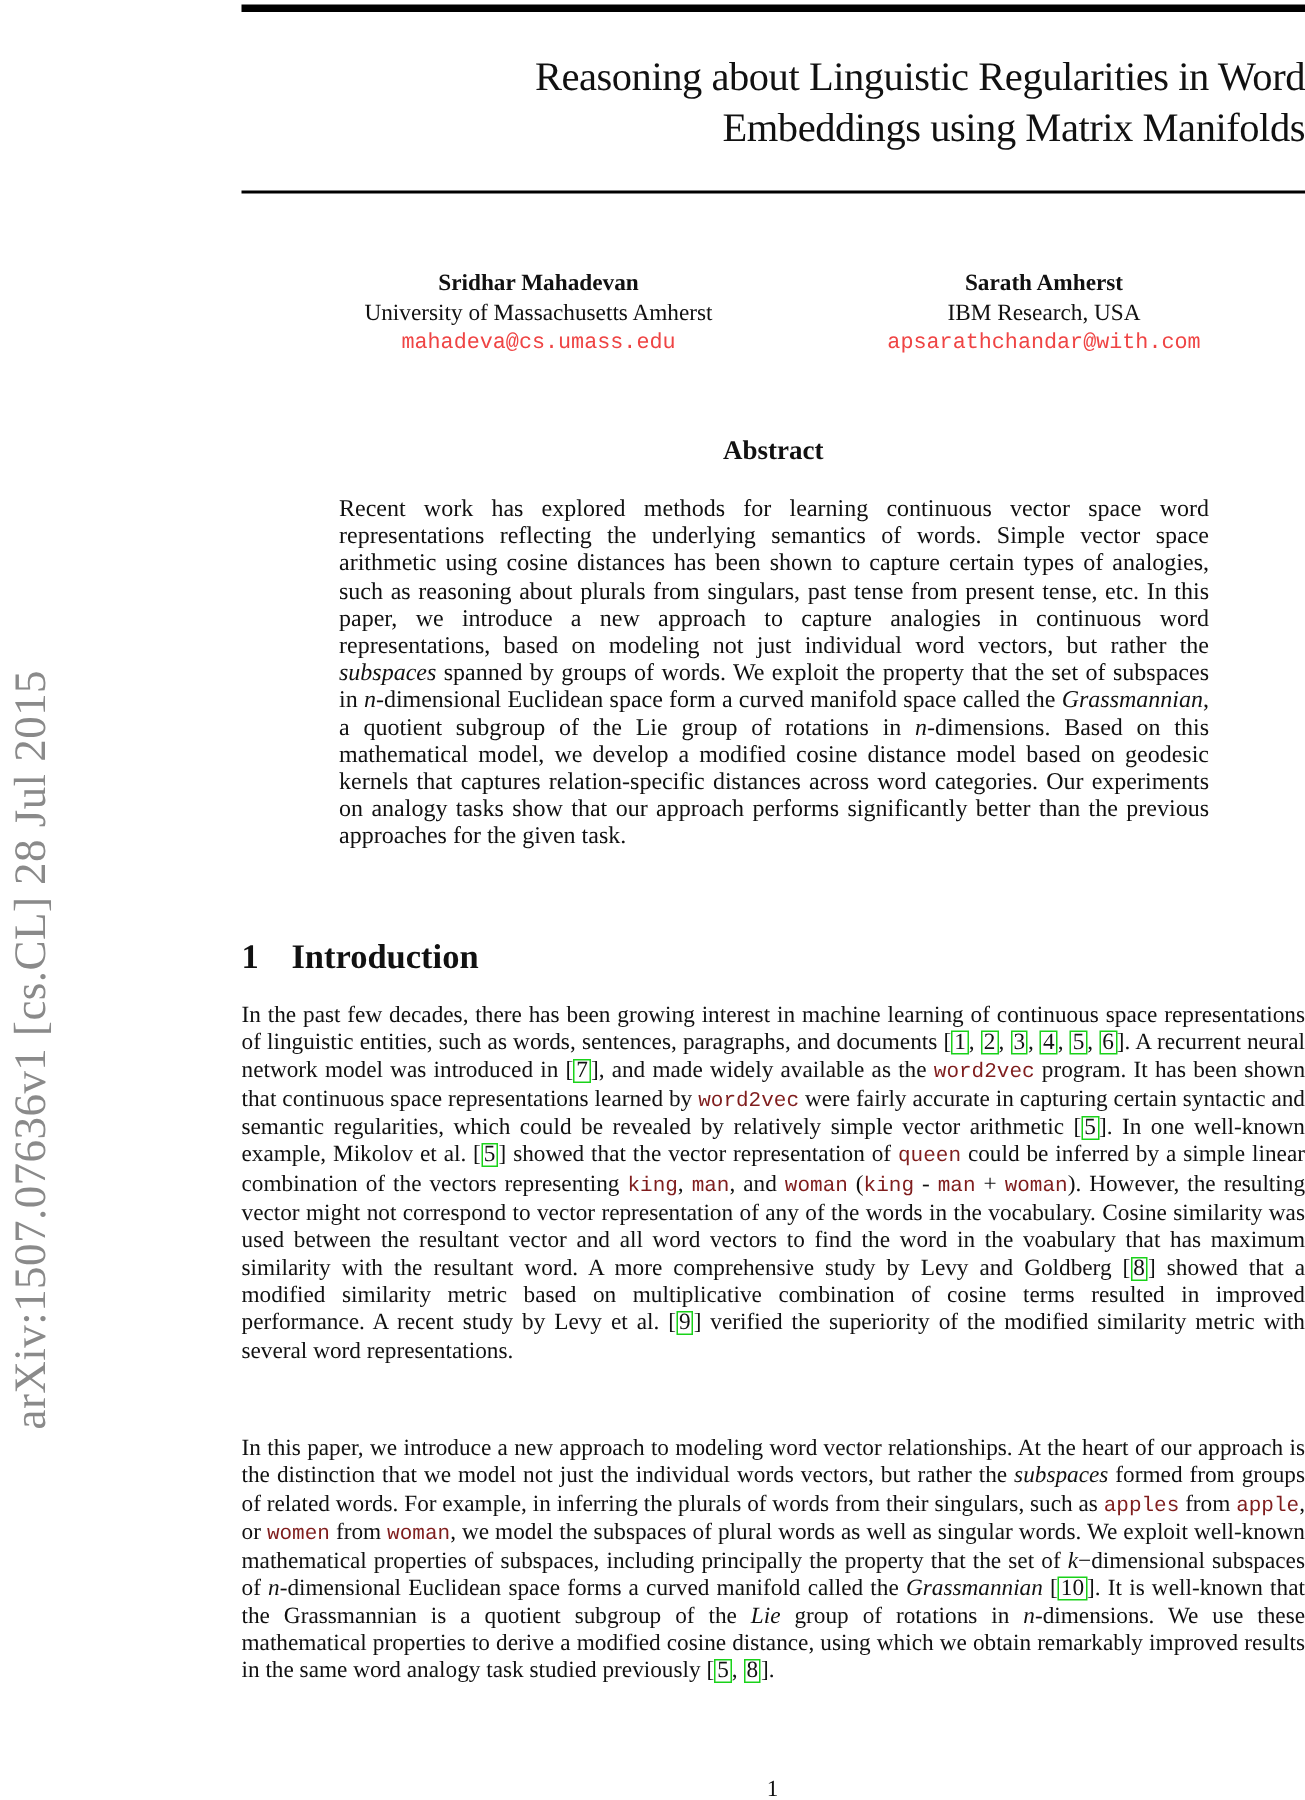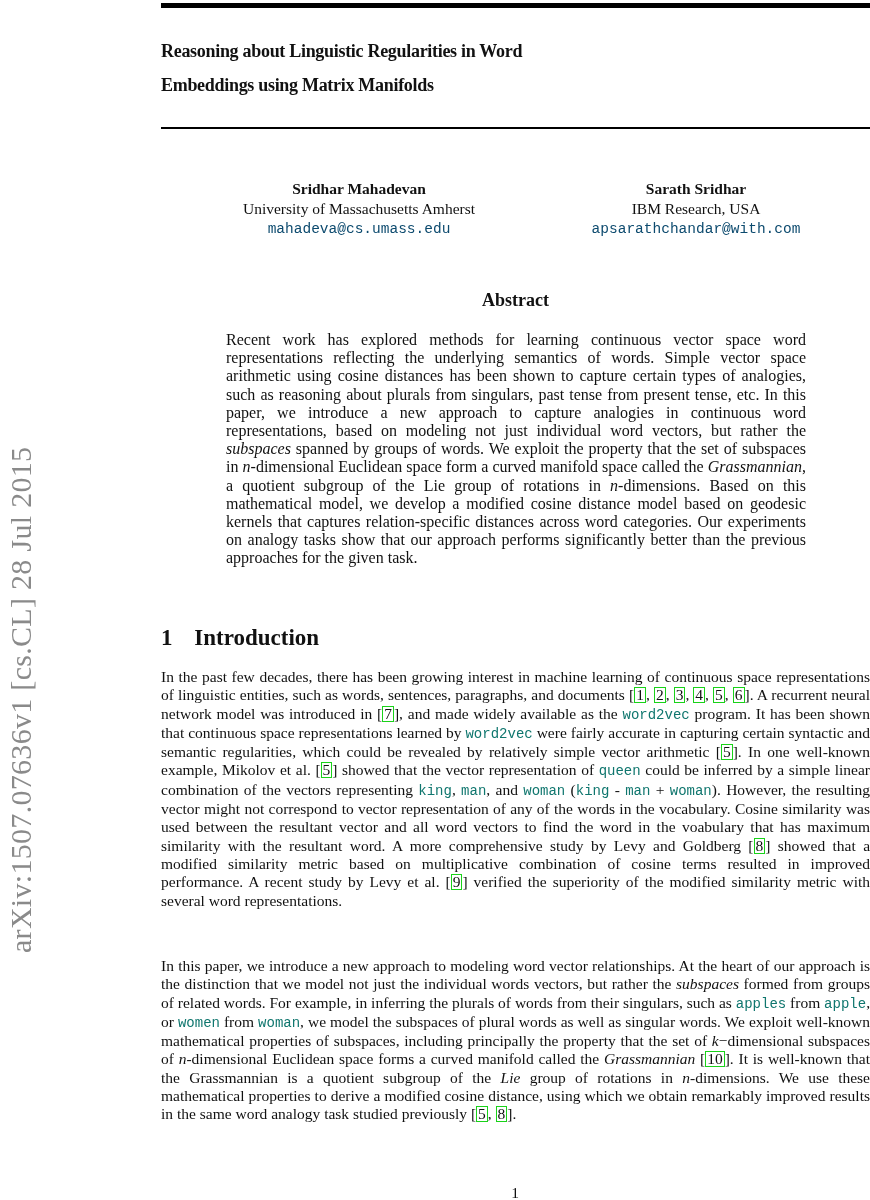--- a/index.html
+++ b/index.html
@@ -3,52 +3,52 @@
 <meta charset="utf-8">
 <style>
   html, body { margin: 0; padding: 0; background: #ffffff; }
   body {
     width: 870px; height: 1200px; position: relative; overflow: hidden;
     font-family: "Liberation Serif", "DejaVu Serif", serif; color: #111;
   }
   .rule-top { position: absolute; left: 161px; top: 3px; width: 709px; height: 5px; background: #000; }
   .rule-bottom { position: absolute; left: 161px; top: 127px; width: 709px; height: 2px; background: #000; }
   .title {
-    position: absolute; left: 161px; top: 34px; width: 709px; text-align: left;
-    font-weight: bold; font-size: 18px; line-height: 34px; letter-spacing: -0.3px;
+    position: absolute; left: 161px; top: 34px; width: 709px; text-align: right;
+    font-weight: normal; font-size: 27px; line-height: 34px; letter-spacing: -0.3px;
   }
   .arxiv-stamp {
     position: absolute; left: 4px; top: 953px; transform-origin: 0 0; transform: rotate(-90deg);
     white-space: nowrap; font-size: 30px; color: #8a8a8a; letter-spacing: 0.3px; line-height: 34px;
   }
   .authors { position: absolute; top: 179px; left: 161px; width: 709px; height: 64px; }
   .author { position: absolute; top: 0; text-align: center; font-size: 15.5px; line-height: 20px; white-space: nowrap; }
   .author.a1 { left: 48px; width: 300px; text-align: center; }
   .author.a2 { left: 380px; width: 310px; }
   .author .name { font-weight: bold; }
-  .author .email { font-family: "Liberation Mono", "DejaVu Sans Mono", monospace; font-size: 14.5px; color: #0c4a6e; }
+  .author .email { font-family: "Liberation Mono", "DejaVu Sans Mono", monospace; font-size: 14.5px; color: #ef4444; }
   .abstract-heading {
     position: absolute; left: 161px; top: 290px; width: 709px; text-align: center;
     font-weight: bold; font-size: 18px;
   }
   .abstract-body {
     position: absolute; left: 226px; top: 331px; width: 580px;
     font-size: 16px; line-height: 18.2px; text-align: justify; hyphens: manual;
   }
   .section-heading {
     position: absolute; left: 161px; top: 625px; font-weight: bold; font-size: 23px; word-spacing: 12px;
   }
   .section-heading .num { margin-right: 4px; }
   .para {
     position: absolute; left: 161px; width: 709px; font-size: 15.5px; line-height: 18.3px;
     text-align: justify; hyphens: manual;
   }
   .para.p1 { top: 668px; }
   .para.p2 { top: 957px; }
-  .mono { font-family: "Liberation Mono", "DejaVu Sans Mono", monospace; font-size: 14px; color: #0f766e; }
+  .mono { font-family: "Liberation Mono", "DejaVu Sans Mono", monospace; font-size: 14px; color: #7f1d1d; }
   .cite {
     display: inline-block; border: 1px solid #19d219; padding: 0 1px; line-height: 14px;
     color: #111; cursor: pointer;
   }
   .page-number { position: absolute; left: 0; width: 1030px; top: 1184px; text-align: center; font-size: 15.5px; }
 </style>
 </head>
 <body>
 
 <div class="rule-top"></div>
@@ -62,21 +62,21 @@
 
 <div class="rule-bottom"></div>
 
 <div class="authors">
   <div class="author a1">
     <div class="name">Sridhar Mahadevan</div>
     <div>University of Massachusetts Amherst</div>
     <div class="email">mahadeva@cs.umass.edu</div>
   </div>
   <div class="author a2">
-    <div class="name">Sarath Sridhar</div>
+    <div class="name">Sarath Amherst</div>
     <div>IBM Research, USA</div>
     <div class="email">apsarathchandar@with.com</div>
   </div>
 </div>
 
 <div class="abstract-heading">Abstract</div>
 <div class="abstract-body">Recent work has explored methods for learning continuous vector space word representations reflecting the underlying semantics of words. Simple vector space arithmetic using cosine distances has been shown to capture certain types of analo­gies, such as reasoning about plurals from singulars, past tense from present tense, etc.  In this paper, we introduce a new approach to capture analogies in continu­ous word representations, based on modeling not just individual word vectors, but rather the <em>subspaces</em> spanned by groups of words. We exploit the property that the set of subspaces in <em>n</em>-dimensional Euclidean space form a curved manifold space called the <em>Grassmannian</em>, a quotient subgroup of the Lie group of rotations in <em>n</em>-dimensions.  Based on this mathematical model, we develop a modified cosine distance model based on geodesic kernels that captures relation-specific distances across word categories. Our experiments on analogy tasks show that our approach performs significantly better than the previous approaches for the given task.</div>
 
 <div class="section-heading">
   <span class="num">1</span>

